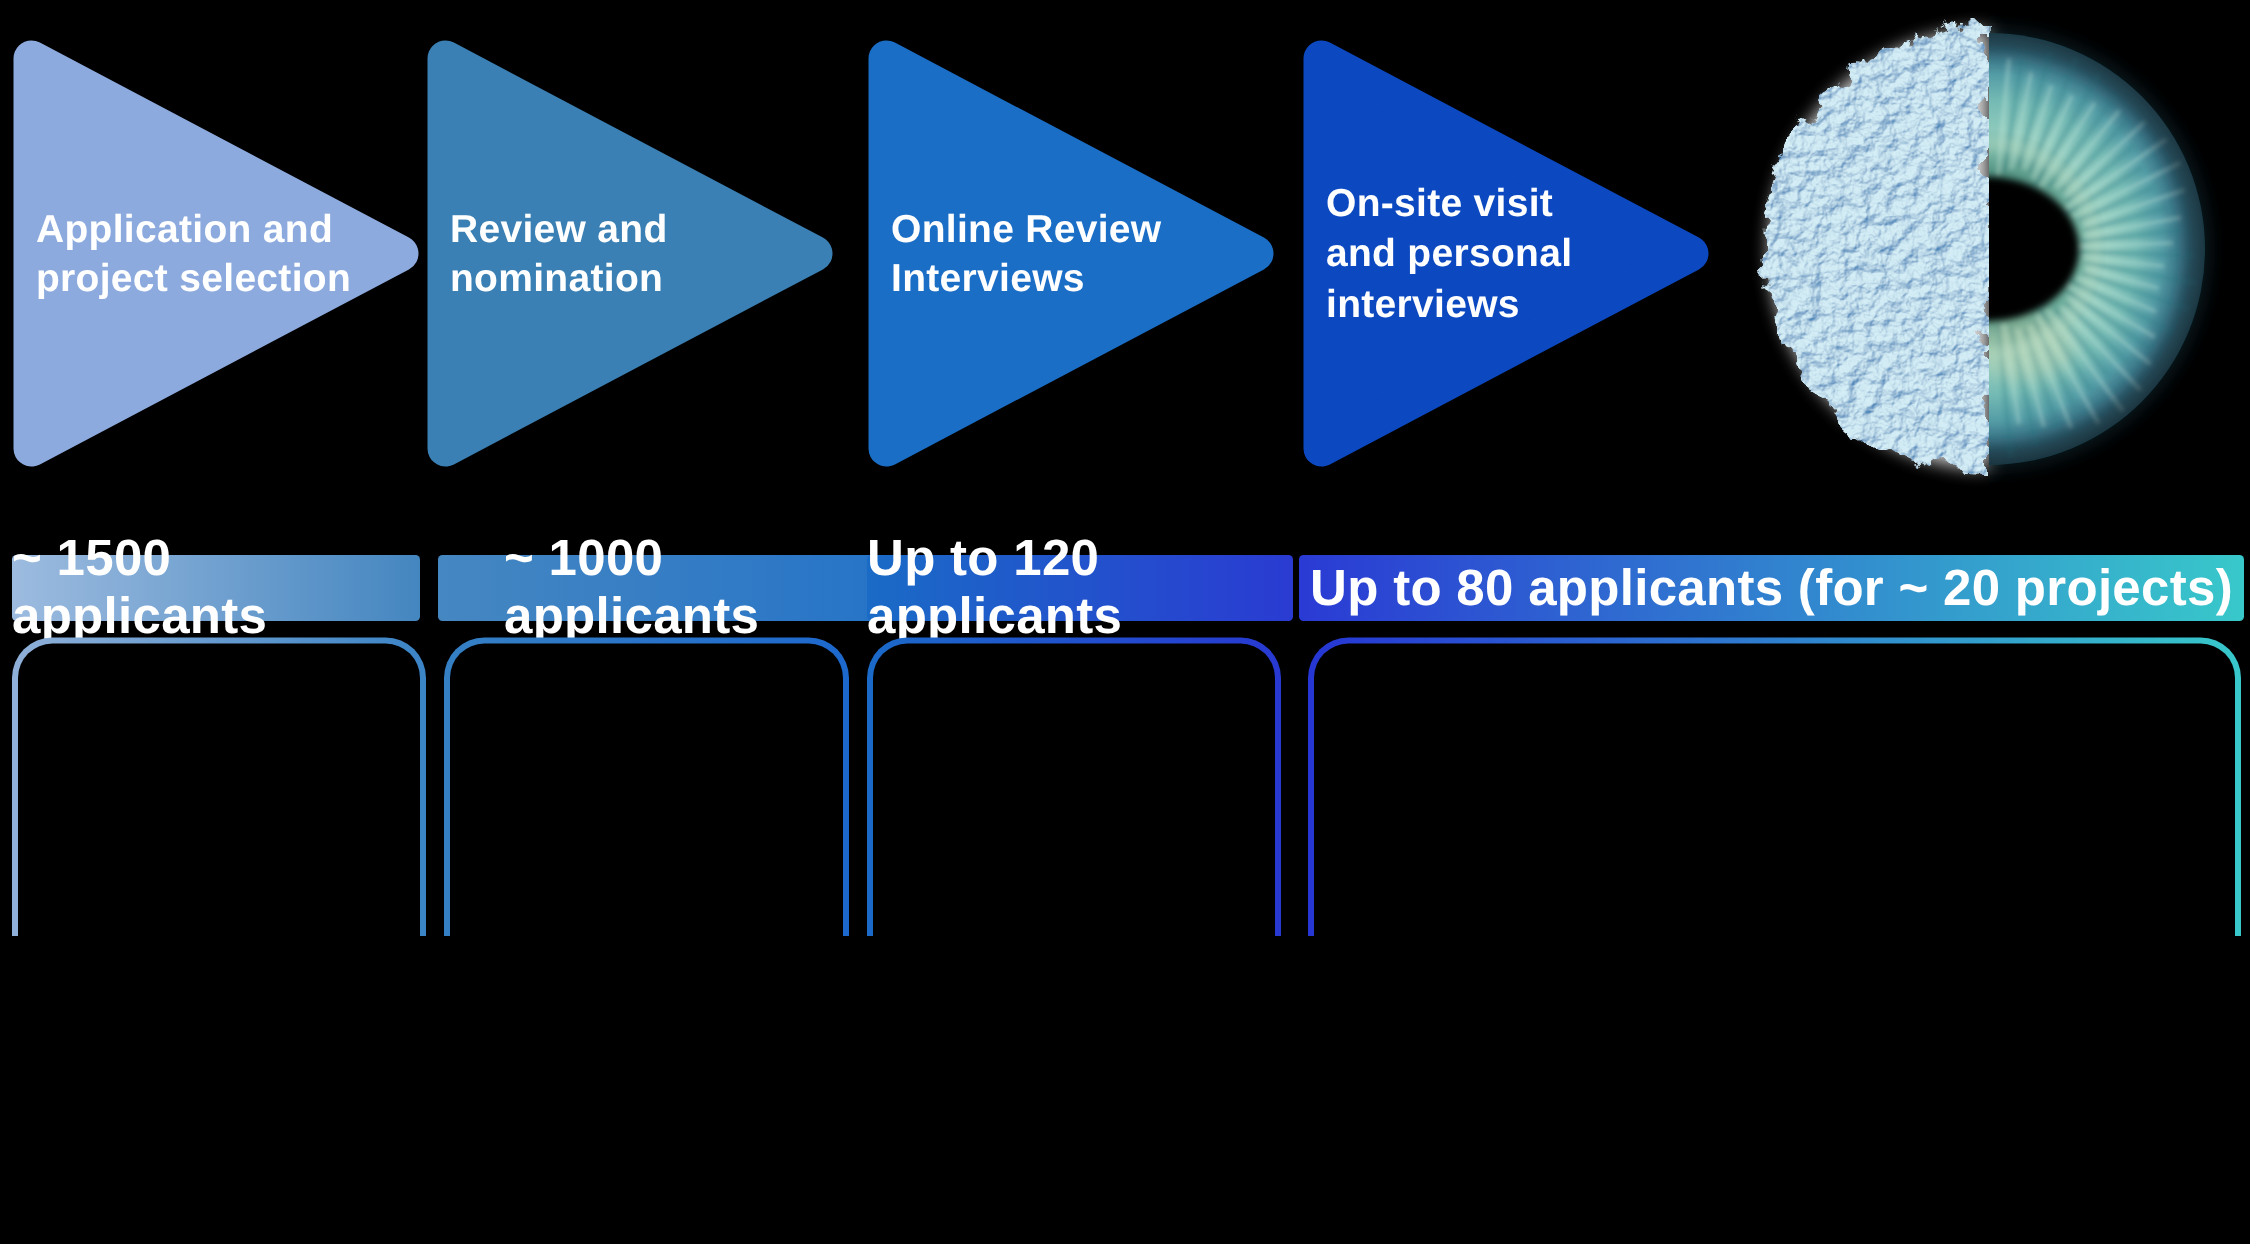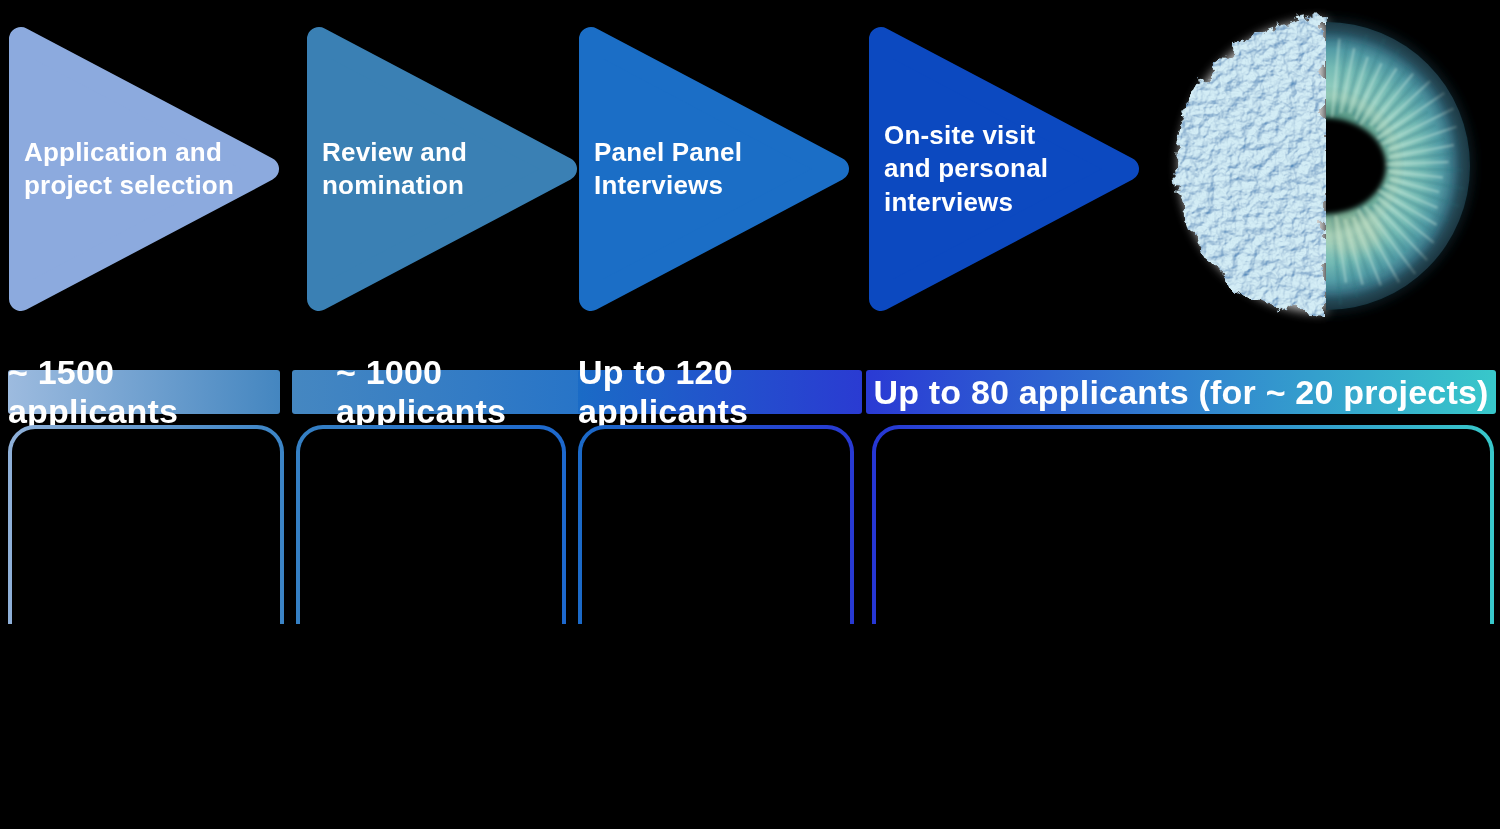--- a/index.html
+++ b/index.html
@@ -19,21 +19,21 @@
     position:absolute;top:370px;height:44px;border-radius:3px;
     display:flex;align-items:center;justify-content:center;
     font-size:34px;font-weight:600;color:#fff;letter-spacing:.2px;
   }
   .panel{
     position:absolute;top:425px;border-radius:27px;padding:4px;box-sizing:border-box;
   }
   .panel-inner{width:100%;height:100%;background:#000;border-radius:23px;}
   
   .s1 .arrow-wrap{left:8px;}
-  .s2 .arrow-wrap{left:306px;}
+  .s2 .arrow-wrap{left:284px;}
   .s3 .arrow-wrap{left:578px;}
   .s4 .arrow-wrap{left:868px;}
   .badge.b1{left:8px;width:272px;}
   .badge.b2{left:292px;width:276px;}
   .badge.b3{left:578px;width:284px;}
   .badge.b4{left:866px;width:630px;}
   .panel.p1{left:8px;width:276px;height:398px;}
   .panel.p2{left:296px;width:270px;height:293px;}
   .panel.p3{left:578px;width:276px;height:293px;}
   .panel.p4{left:872px;width:622px;height:364px;}
@@ -62,21 +62,21 @@
       <div class="arrow-label">Review and
 nomination</div>
     </div>
   </div>
 
   <div class="s3">
     <div class="arrow-wrap">
       <svg class="arrow-svg" viewBox="0 0 272 290">
         <polygon points="13,15 259,145 13,275" stroke-width="24" stroke-linejoin="round" fill="#1b6ec6" stroke="#1b6ec6"></polygon>
       </svg>
-      <div class="arrow-label">Panel Panel
+      <div class="arrow-label">Online Review
 Interviews</div>
     </div>
   </div>
 
   <div class="s4">
     <div class="arrow-wrap">
       <svg class="arrow-svg" viewBox="0 0 272 290">
         <polygon points="13,15 259,145 13,275" stroke-width="24" stroke-linejoin="round" fill="#0c49c0" stroke="#0c49c0"></polygon>
       </svg>
       <div class="arrow-label">On-site visit

